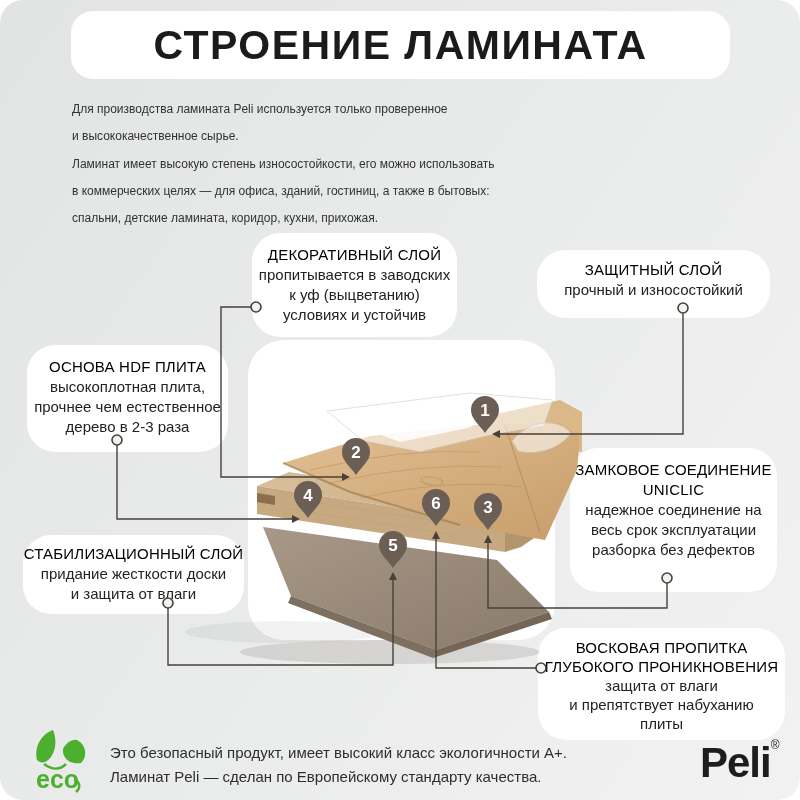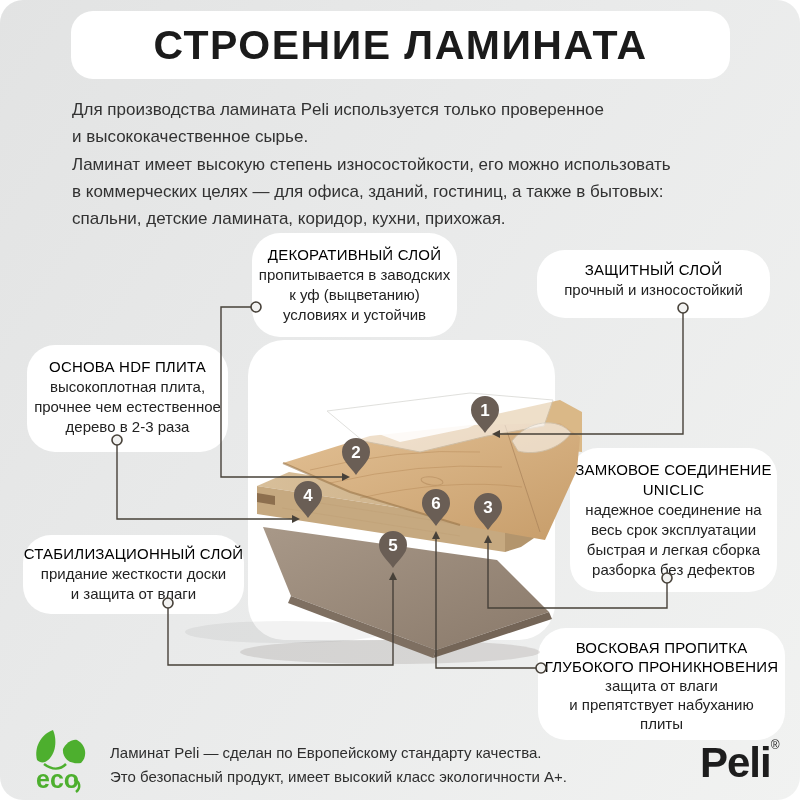--- a/index.html
+++ b/index.html
@@ -7,21 +7,21 @@
     position:relative;width:800px;height:800px;overflow:hidden;
     background:linear-gradient(125deg,#e2e3e3 0%,#e9eaea 45%,#f1f2f1 100%);
     font-family:"Liberation Sans",sans-serif;color:#222;border-radius:23px;
   }
   .card{position:absolute;background:#ffffff;border-radius:24px;}
   .title-card{left:71px;top:11px;width:659px;height:68px;border-radius:22px;}
   .title-card h1{
     margin:0;font-size:41px;font-weight:800;letter-spacing:1.5px;
     line-height:68px;text-align:center;color:#1b1b1b;
   }
-  .intro{position:absolute;left:72px;font-size:17px;line-height:27px;color:#323232;}
+  .intro{position:absolute;left:72px;font-size:12px;line-height:27px;color:#323232;}
   .callout{position:absolute;background:#fff;border-radius:28px;text-align:center;
     font-size:15px;line-height:20px;color:#222;}
   .callout .ttl{font-weight:normal;color:#000000;letter-spacing:.2px;}
   .main-card{left:248px;top:340px;width:307px;height:300px;border-radius:36px;}
   .overlay{position:absolute;left:0;top:0;pointer-events:none;}
   .footer-text{position:absolute;left:110px;top:741px;font-size:15px;line-height:24px;color:#2e2e2e;}
   .eco{position:absolute;left:28px;top:726px;width:70px;height:70px;}
   .brand{position:absolute;left:700px;top:738px;font-size:42px;font-weight:800;
     letter-spacing:-1px;color:#1d1d1d;}
   .brand sup{font-size:12px;font-weight:400;vertical-align:28px;}
@@ -70,21 +70,20 @@
     <div class="ttl" style="white-space:nowrap;">СТАБИЛИЗАЦИОННЫЙ СЛОЙ</div>
     <div>придание жесткости доски</div>
     <div>и защита от влаги</div>
   </div>
 
   <div class="callout" style="left:570px;top:448px;width:207px;height:132px;padding-top:12px;">
     <div class="ttl">ЗАМКОВОЕ СОЕДИНЕНИЕ</div>
     <div class="ttl">UNICLIC</div>
     <div>надежное соединение на</div>
     <div>весь срок эксплуатации</div>
-    <div>быстрая и легкая сборка</div>
     <div>разборка без дефектов</div>
   </div>
 
   <div class="callout" style="left:538px;top:628px;width:247px;height:102px;padding-top:10px;line-height:19px;">
     <div class="ttl">ВОСКОВАЯ ПРОПИТКА</div>
     <div class="ttl">ГЛУБОКОГО ПРОНИКНОВЕНИЯ</div>
     <div>защита от влаги</div>
     <div>и препятствует набуханию</div>
     <div>плиты</div>
   </div>
@@ -188,19 +187,19 @@
 
   <svg class="eco" viewBox="0 0 70 70">
     <path d="M25,4 C12,9 6,22 9,34 C11,36 14,37 17,36 C27,31 30,16 25,4 Z" fill="#4daf2e"></path>
     <path d="M49,14 C58,19 60,30 53,37 C42,39 34,32 35,23 C38,17 44,13 49,14 Z" fill="#4daf2e"></path>
     <path fill="none" stroke-width="2.5" d="M16,38 C24,44 32,44 38,38" stroke="#4daf2e"></path>
     <text x="8" y="62" font-family="Liberation Sans, sans-serif" font-size="25" font-weight="bold" fill="#4daf2e">eco</text>
     <path fill="none" stroke-width="2.5" d="M48,66 C53,62 52,55 46,54" stroke="#4daf2e"></path>
   </svg>
 
   <div class="footer-text">
+    <div>Это безопасный продукт, имеет высокий класс экологичности А+.</div>
     <div>Ламинат Peli — сделан по Европейскому стандарту качества.</div>
-    <div>Это безопасный продукт, имеет высокий класс экологичности А+.</div>
   </div>
 
   <div class="brand"><span>Peli</span><sup>®</sup></div>
 
 </div>
 
 </body></html>

